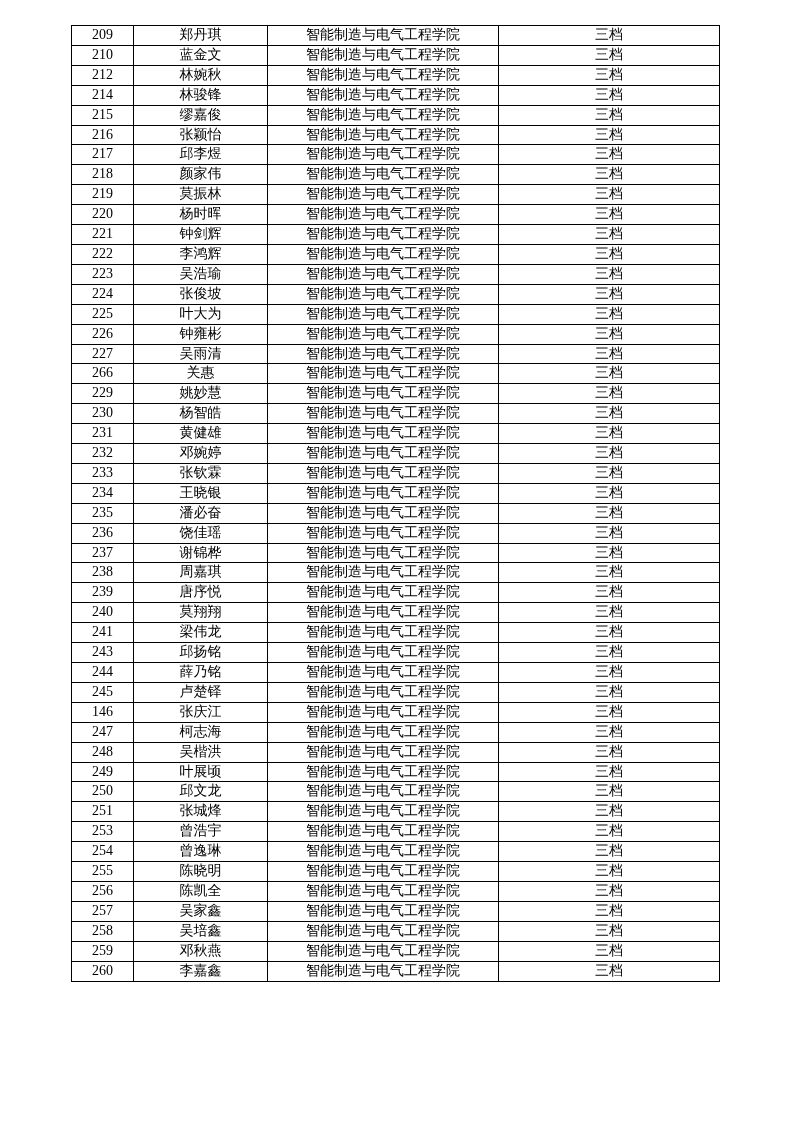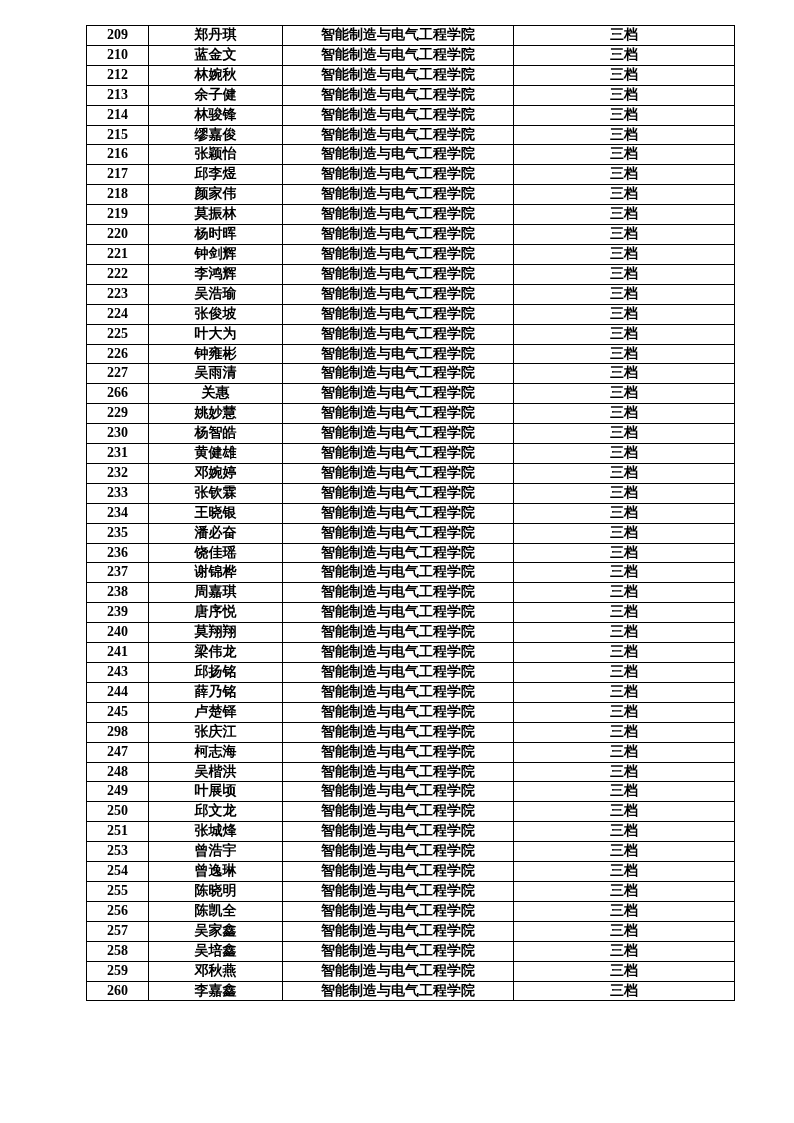--- a/index.html
+++ b/index.html
@@ -10,26 +10,25 @@
   }
   .page {
     position: relative;
     width: 794px;
     height: 1123px;
     background: #ffffff;
     overflow: hidden;
   }
   table.roster {
     position: absolute;
-    left: 86px;
+    left: 71px;
     top: 25px;
     width: 648px;
     border-collapse: collapse;
     table-layout: fixed;
-    font-weight: bold;
   }
   table.roster col.c-no      { width: 62px;  }
   table.roster col.c-name    { width: 134px; }
   table.roster col.c-college { width: 231px; }
   table.roster col.c-tier    { width: 221px; }
   table.roster td {
     border: 1px solid #000000;
     height: 18.92px;
     padding: 0;
     text-align: center;
@@ -68,26 +67,20 @@
   </tr>
 
 
   <tr>
     <td>212</td>
     <td>林婉秋</td>
     <td>智能制造与电气工程学院</td>
     <td>三档</td>
   </tr>
 
-  <tr>
-    <td>213</td>
-    <td>余子健</td>
-    <td>智能制造与电气工程学院</td>
-    <td>三档</td>
-  </tr>
 
   <tr>
     <td>214</td>
     <td>林骏锋</td>
     <td>智能制造与电气工程学院</td>
     <td>三档</td>
   </tr>
 
   <tr>
     <td>215</td>
@@ -294,21 +287,21 @@
   </tr>
 
   <tr>
     <td>245</td>
     <td>卢楚铎</td>
     <td>智能制造与电气工程学院</td>
     <td>三档</td>
   </tr>
 
   <tr>
-    <td>298</td>
+    <td>146</td>
     <td>张庆江</td>
     <td>智能制造与电气工程学院</td>
     <td>三档</td>
   </tr>
 
   <tr>
     <td>247</td>
     <td>柯志海</td>
     <td>智能制造与电气工程学院</td>
     <td>三档</td>

